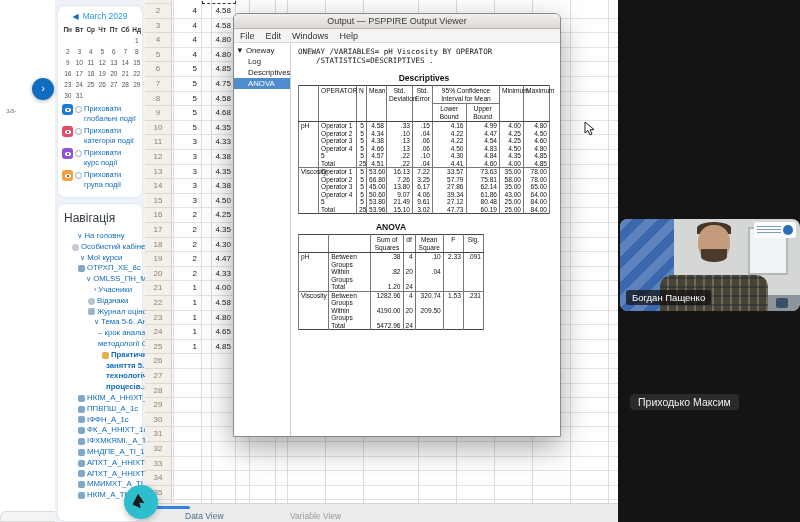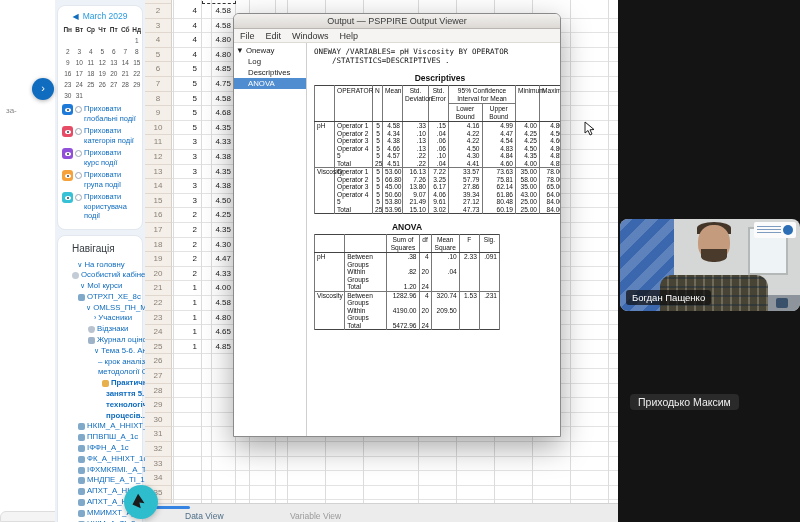--- a/index.html
+++ b/index.html
@@ -22,21 +22,21 @@
   .cal-cell { width:11.5px; font-size:6.5px; color:#555; text-align:center; line-height:11px; flex:none; }
   .cal-dow { color:#333; font-weight:bold; }
   .toggle { display:flex; align-items:flex-start; margin:3px 0; }
   .sq { width:11px; height:11px; border-radius:3px; flex:none; position:relative; margin-right:2px; }
   .eye { position:absolute; left:2.5px; top:3.5px; width:6px; height:4px; background:#fff; border-radius:50%; }
   .eye::after { content:""; position:absolute; left:2px; top:1px; width:2px; height:2px; background:#345; border-radius:50%; }
   .mini-glyph { width:7px; height:7px; border:1px solid #9aa7b5; border-radius:50%; flex:none; margin:2px 2px 0 0; }
   .toggle-label { font-size:7.5px; color:#0f6cbf; line-height:9.5px; }
 
   #nav-card { padding-bottom:20px; }
-  #nav-heading { font-size:10px; color:#343a40; margin:2px 0 6px 10px; }
+  #nav-heading { font-size:12px; color:#343a40; margin:2px 0 6px 2px; }
   .nav-item { font-size:7.8px; color:#0f6cbf; line-height:10.8px; white-space:nowrap; display:flex; align-items:center; }
   .nav-item.bold { font-weight:bold; }
   .chev { color:#0f6cbf; margin-right:2px; font-size:7px; }
   .tree-ico { width:7px; height:7px; flex:none; margin-right:2px; border-radius:2px; background:#8a97a8; }
   .tree-ico.cap { background:#7fa8c9; }
   .tree-ico.shield { background:#b9c3cf; border-radius:50% 50% 50% 50%/40% 40% 60% 60%; }
   .tree-ico.grid { background:#9fb3c8; }
   .tree-ico.doc { background:#e8b04a; }
   .tree-ico.dashboard { background:#c2cbd6; border-radius:50%; }
 
@@ -65,21 +65,21 @@
   
   #outwin { left:233px; top:13px; width:328px; height:424px; background:#fff;
      border:1px solid #8a8a8a; border-radius:6px 6px 0 0; z-index:3;
      box-shadow:0 10px 30px rgba(0,0,0,.35); overflow:hidden; }
   #titlebar { height:15px; background:linear-gradient(#f2f0ee,#dcd9d5); border-bottom:1px solid #b9b5b0;
      text-align:center; font-size:9px; color:#3a3a3a; line-height:15px; }
   #menubar { height:14px; background:#f6f4f2; border-bottom:1px solid #ddd9d4; display:flex;
      align-items:center; padding-left:6px; }
   .menu-item { font-size:9px; color:#333; margin-right:11px; cursor:pointer; }
   #outbody { display:flex; height:393px; }
-  #out-tree { width:73px; border-right:1px solid #cfcfcf; padding-top:2px; flex:none; }
+  #out-tree { width:57px; border-right:1px solid #cfcfcf; padding-top:2px; flex:none; }
   .tree-item { font-size:7.8px; color:#222; padding:1px 2px; white-space:nowrap; cursor:pointer; }
   .tree-item.child { padding-left:14px; }
   .tree-item.selected { background:#4f8cd0; color:#fff; }
   #out-content { flex:1; padding:4px 7px; overflow:hidden; }
   .cmd { font-family:"DejaVu Sans Mono", monospace; font-size:7.5px; color:#111; white-space:pre; line-height:9px; }
   .tblwrap { width:-moz-fit-content; width:fit-content; margin-top:8px; }
   .tbl-title { text-align:center; font-weight:bold; font-size:8.5px; color:#111; margin-bottom:2px; }
   table { border-collapse:collapse; table-layout:fixed; font-size:6.6px; color:#111; }
   #desc-table { width:252px; } #anova-table { width:186px; }
   th,td { border-left:1px solid #777; border-right:1px solid #777; padding:0 2px; vertical-align:top; line-height:7.5px; }
@@ -238,27 +238,20 @@
           <span class="mini-glyph"></span>
           <span class="toggle-label">Приховати курс події</span>
         </div>
         <div class="toggle">
           <span class="sq" style="background: rgb(246, 162, 58);">
             <span class="eye"></span>
           </span>
           <span class="mini-glyph"></span>
           <span class="toggle-label">Приховати група події</span>
         </div>
-        <div class="toggle">
-          <span class="sq" style="background: rgb(54, 193, 214);">
-            <span class="eye"></span>
-          </span>
-          <span class="mini-glyph"></span>
-          <span class="toggle-label">Приховати користувача події</span>
-        </div>
       </div>
   </div>
   <div class="card" id="nav-card">
     <div id="nav-heading">Навігація</div>
     <div id="nav-list">
         <div class="nav-item" style="padding-left: 2px; justify-content: center;">
           <span class="chev">∨</span>
           <span>На головну</span>
         </div>
         <div class="nav-item" style="padding-left: 10px;">

